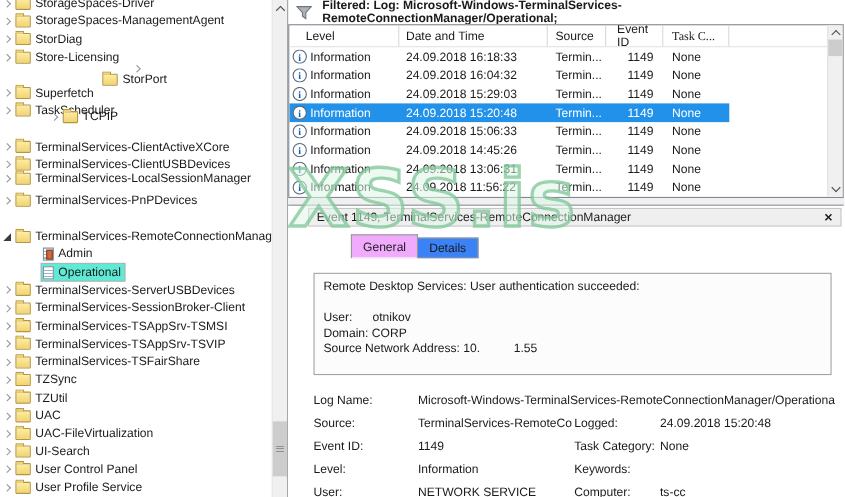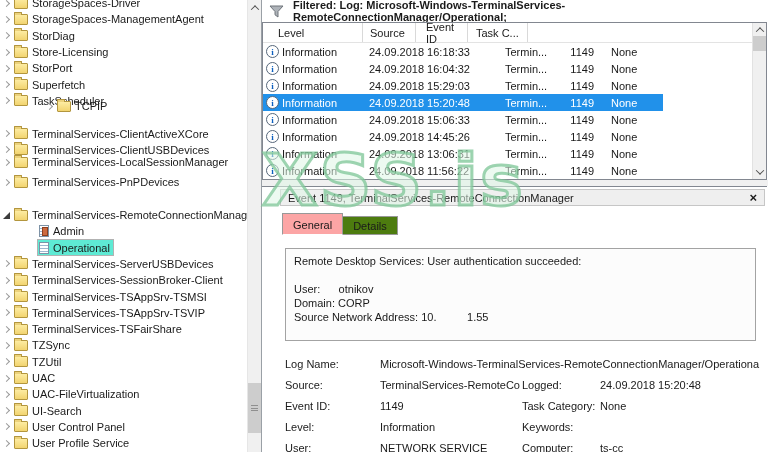--- a/index.html
+++ b/index.html
@@ -35,43 +35,43 @@
   
   .rightpane{position:absolute;left:261px;top:0;width:507px;height:452px;border-left:1px solid #9aa0a6;box-sizing:border-box;background:#fff;}
   .filterbar{position:absolute;left:0;top:0;width:100%;height:22px;display:flex;align-items:center;gap:9px;padding-left:7px;box-sizing:border-box;font-weight:bold;}
   .funnel{flex:none;display:block;}
 
   .etable{position:absolute;left:0;top:22px;width:505px;height:158px;border:1px solid #828790;box-sizing:border-box;background:#fff;overflow:hidden;}
   .thead{display:flex;height:19px;border-bottom:1px solid #e3e3e3;}
   .th{box-sizing:border-box;border-right:1px solid #d9d9d9;display:flex;align-items:center;}
   .c-level{width:100px;} .c-dt{width:135px;} .c-src{width:53px;} .c-eid{width:52px;} .c-task{width:60px;}
   .th.c-level{padding-left:15px;} .th.c-dt{padding-left:6px;} .th.c-src{padding-left:7px;}
-  .th.c-eid{padding-left:10px;} .th.c-task{padding-left:8px;}
+  .th.c-eid{padding-left:10px;} .th.c-task{padding-left:8px;font-family:Liberation Serif, serif;}
   .erow{display:flex;height:17px;width:400px;align-items:center;}
   .erow.sel{background:#2191ea;color:#fff;}
   .td{box-sizing:border-box;white-space:nowrap;overflow:hidden;}
   .td.c-level{display:flex;align-items:center;padding-left:3px;}
   .td.c-dt{padding-left:6px;} .td.c-src{padding-left:7px;}
   .td.c-eid{text-align:right;padding-right:9px;} .td.c-task{padding-left:8px;}
   .info-ic{flex:none;width:11px;height:11px;margin-right:3px;border:1px solid #56677a;border-radius:50%;background:#fff;
       color:#0d5fbe;display:inline-flex;align-items:center;justify-content:center;
       font:bold 9px "Liberation Serif",serif;}
   .info-ic::before{content:"i";}
   .sbar.events{right:0;top:0;height:156px;border-left:1px solid #e2e2e2;}
 
   .splitter{position:absolute;left:0;top:180px;width:100%;height:6px;background:#f0f0f0;}
 
   
   .preview{position:absolute;left:0;top:186px;width:505px;height:266px;background:#fff;border-top:1px solid #828790;box-sizing:border-box;}
   .pv-header{margin:2px 2px 0 18px;height:17px;background:#efefef;border:1px solid #c6c6c6;box-sizing:border-box;
       display:flex;align-items:center;justify-content:space-between;padding:0 7px;}
   .pv-close{font-weight:bold;font-size:13px;line-height:1;color:#1a1a1a;}
   .tabs{position:absolute;left:20px;top:26px;display:flex;align-items:flex-end;height:22px;}
-  .tab{box-sizing:border-box;padding:3px 10px 2px;border:1px solid #989898;background:#4d7c0f;height:19px;}
-  .tab.active{background:#fca5a5;height:22px;padding-top:5px;border-bottom:1px solid #fff;position:relative;z-index:2;margin-right:-1px;}
+  .tab{box-sizing:border-box;padding:3px 10px 2px;border:1px solid #989898;background:#3b82f6;height:19px;}
+  .tab.active{background:#f0abfc;height:22px;padding-top:5px;border-bottom:1px solid #fff;position:relative;z-index:2;margin-right:-1px;margin-left:37px;}
   .pv-content{position:absolute;left:0;top:48px;right:0;bottom:0;background:#fff;overflow:hidden;}
   .desc-box{position:absolute;left:23px;top:13px;width:471px;height:93px;border:1px solid #a3a3a3;box-sizing:border-box;
       padding:6px 8px;background:#fcfcfc;overflow:hidden;}
   .dline{height:14px;white-space:pre;}
   .dgrid{position:absolute;left:0;top:120px;right:0;bottom:0;}
   .drow{position:relative;height:21px;overflow:hidden;}
   .dc{position:absolute;top:3px;white-space:nowrap;}
   .dc.l1{left:23px;} .dc.v1{left:118px;} .dc.l2{left:260px;} .dc.v2{left:338px;}
 
   
@@ -106,21 +106,21 @@
           <span class="tlabel">StorDiag</span>
         </span>
       </div>
       <div class="trow" style="top: 43.9px;">
         <span class="arrow col"></span>
         <span class="labelwrap">
           <span class="ticon folder"></span>
           <span class="tlabel">Store-Licensing</span>
         </span>
       </div>
-      <div class="trow" style="top: 60.2px;">
+      <div class="trow" style="top: 60.2px; flex-direction: column;">
         <span class="arrow col"></span>
         <span class="labelwrap">
           <span class="ticon folder"></span>
           <span class="tlabel">StorPort</span>
         </span>
       </div>
       <div class="trow" style="top: 76.5px;">
         <span class="arrow col"></span>
         <span class="labelwrap">
           <span class="ticon folder"></span>
@@ -288,20 +288,21 @@
     <div class="filterbar">
       <svg class="funnel" width="15" height="13" viewBox="0 0 15 13">
         <path d="M1 1 h13 l-5 5.5 v5.5 l-3 -2.2 v-3.3 z" fill="#aeb3b9" stroke="#6e747b" stroke-width="1"></path>
       </svg>
       <span>Filtered: Log: Microsoft-Windows-TerminalServices-RemoteConnectionManager/Operational;</span>
     </div>
 
     <div class="etable">
       <div class="thead" id="thead">
           <div class="th c-level">Level</div>
+          <div class="th c-dt">Date and Time</div>
           <div class="th c-src">Source</div>
           <div class="th c-eid">Event ID</div>
           <div class="th c-task">Task C...</div>
         </div>
       <div id="tbody">
           <div class="erow">
             <div class="td c-level">
               <span class="info-ic"></span>
               <span>Information</span>
             </div>

